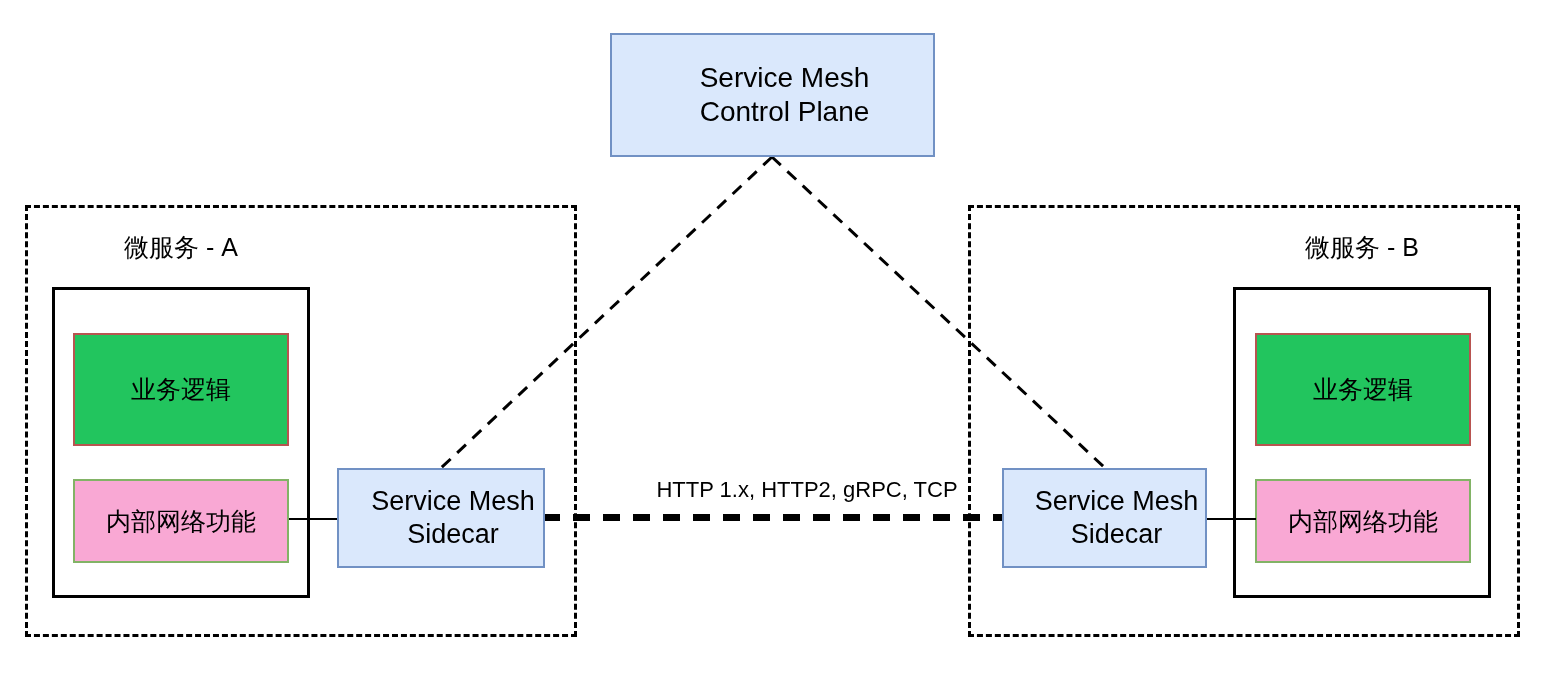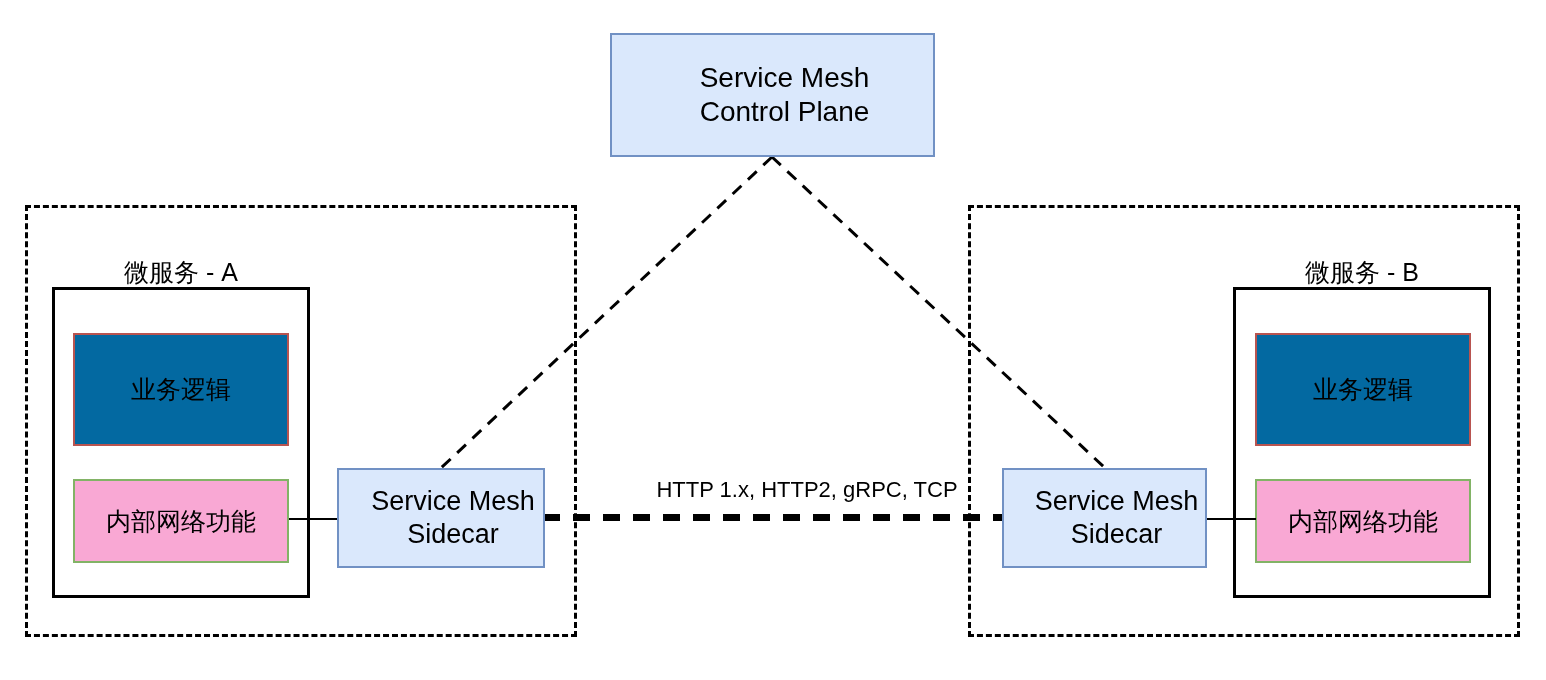--- a/index.html
+++ b/index.html
@@ -27,21 +27,20 @@
   #ms-b-container { left: 968px; top: 205px; width: 552px; height: 432px; }
 
   
   .ms-title {
     position: absolute;
     font-size: 25px;
     color: #000000;
     white-space: nowrap;
     text-align: center;
     line-height: 1;
-    margin-top: 25px;
   }
   #ms-a-title { left: 52px;   top: 235px; width: 258px; }
   #ms-b-title { left: 1233px; top: 235px; width: 258px; }
 
   
   .inner-box {
     position: absolute;
     border: 3px solid #000000;
     background: #ffffff;
     box-sizing: border-box;
@@ -54,21 +53,21 @@
     position: absolute;
     box-sizing: border-box;
     display: flex;
     align-items: center;
     justify-content: center;
     font-size: 25px;
     color: #000000;
     white-space: nowrap;
   }
   .block-business {
-    background: #0369a1;
+    background: #22c55e;
     border: 2px solid #b85450;
   }
   .block-network {
     background: #f9a8d4;
     border: 2px solid #82b366;
   }
   #ms-a-business { left: 73px;   top: 333px; width: 216px; height: 113px; }
   #ms-a-network  { left: 73px;   top: 479px; width: 216px; height: 84px;  }
   #ms-b-business { left: 1255px; top: 333px; width: 216px; height: 113px; }
   #ms-b-network  { left: 1255px; top: 479px; width: 216px; height: 84px;  }

